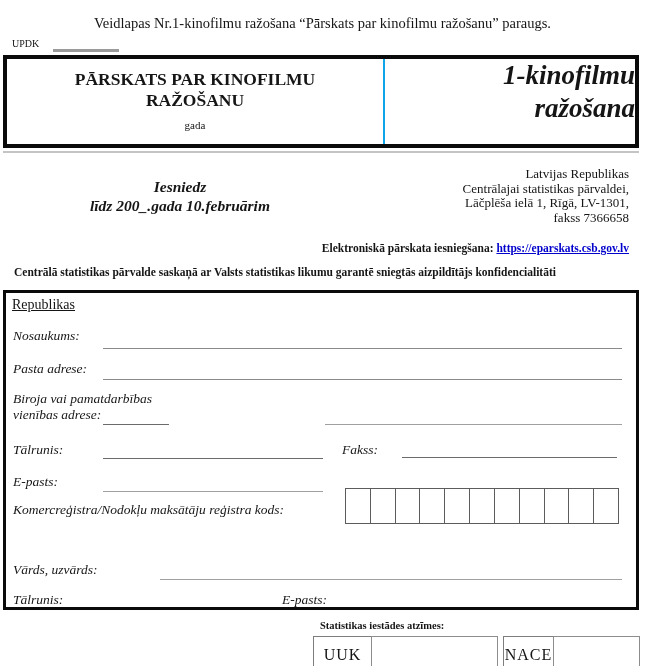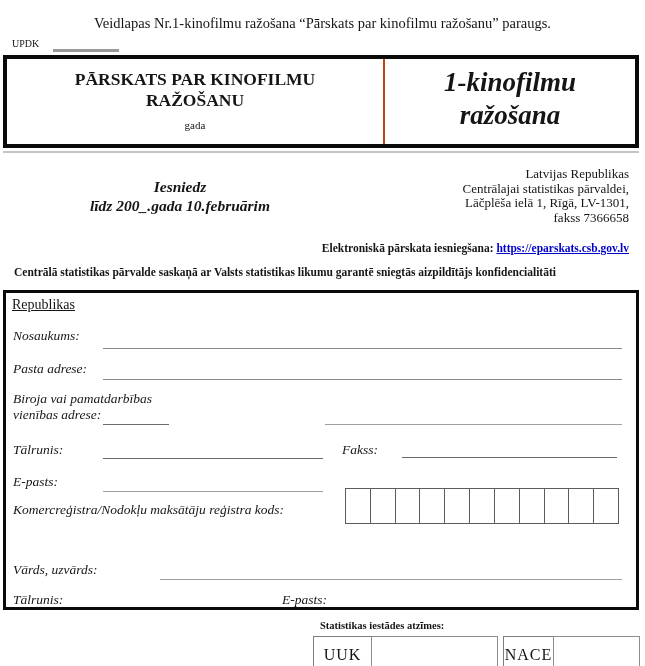--- a/index.html
+++ b/index.html
@@ -9,28 +9,28 @@
   }
   .abs{position:absolute;}
   .caption{top:15px;left:10px;width:625px;text-align:center;font-size:14.5px;}
   .updk{top:38px;left:12px;font-size:10px;}
   .updk-line{top:49px;left:53px;width:66px;height:3px;background:#9a9a9a;}
   .title-box{
     top:55px;left:3px;width:636px;height:93px;border:4px solid #0a0a0a;
     box-sizing:border-box;display:flex;
   }
   .title-left{
-    width:378px;border-right:2px solid #c2410c;box-sizing:border-box;
+    width:378px;border-right:2px solid #0ea5e9;box-sizing:border-box;
     text-align:center;padding-top:10px;
   }
   .title-main{font-weight:bold;font-size:17.5px;line-height:21px;}
   .title-sub{font-size:11px;margin-top:8px;}
   .title-right{
-    flex:1;text-align:center;font-weight:bold;font-style:italic;
-    font-size:27px;line-height:33px;padding-top:7px;
+    flex:1;text-align:right;font-weight:bold;font-style:italic;
+    font-size:27px;line-height:33px;
   }
   .shadow-line{top:151px;left:3px;width:636px;height:2px;background:#c4c4c4;}
   .iesniedz{top:177px;left:40px;width:280px;text-align:center;
     font-weight:bold;font-style:italic;font-size:15.5px;line-height:19px;}
   .recipient{top:167px;right:16px;width:320px;text-align:right;
     font-size:13px;line-height:14.5px;}
   .elink{top:242px;right:16px;font-size:11.5px;font-weight:bold;}
   .elink a{color:#0000cc;font-weight:bold;}
   .confidentiality{top:266px;left:14px;width:624px;font-weight:bold;font-size:11.5px;}
   .main-box{

